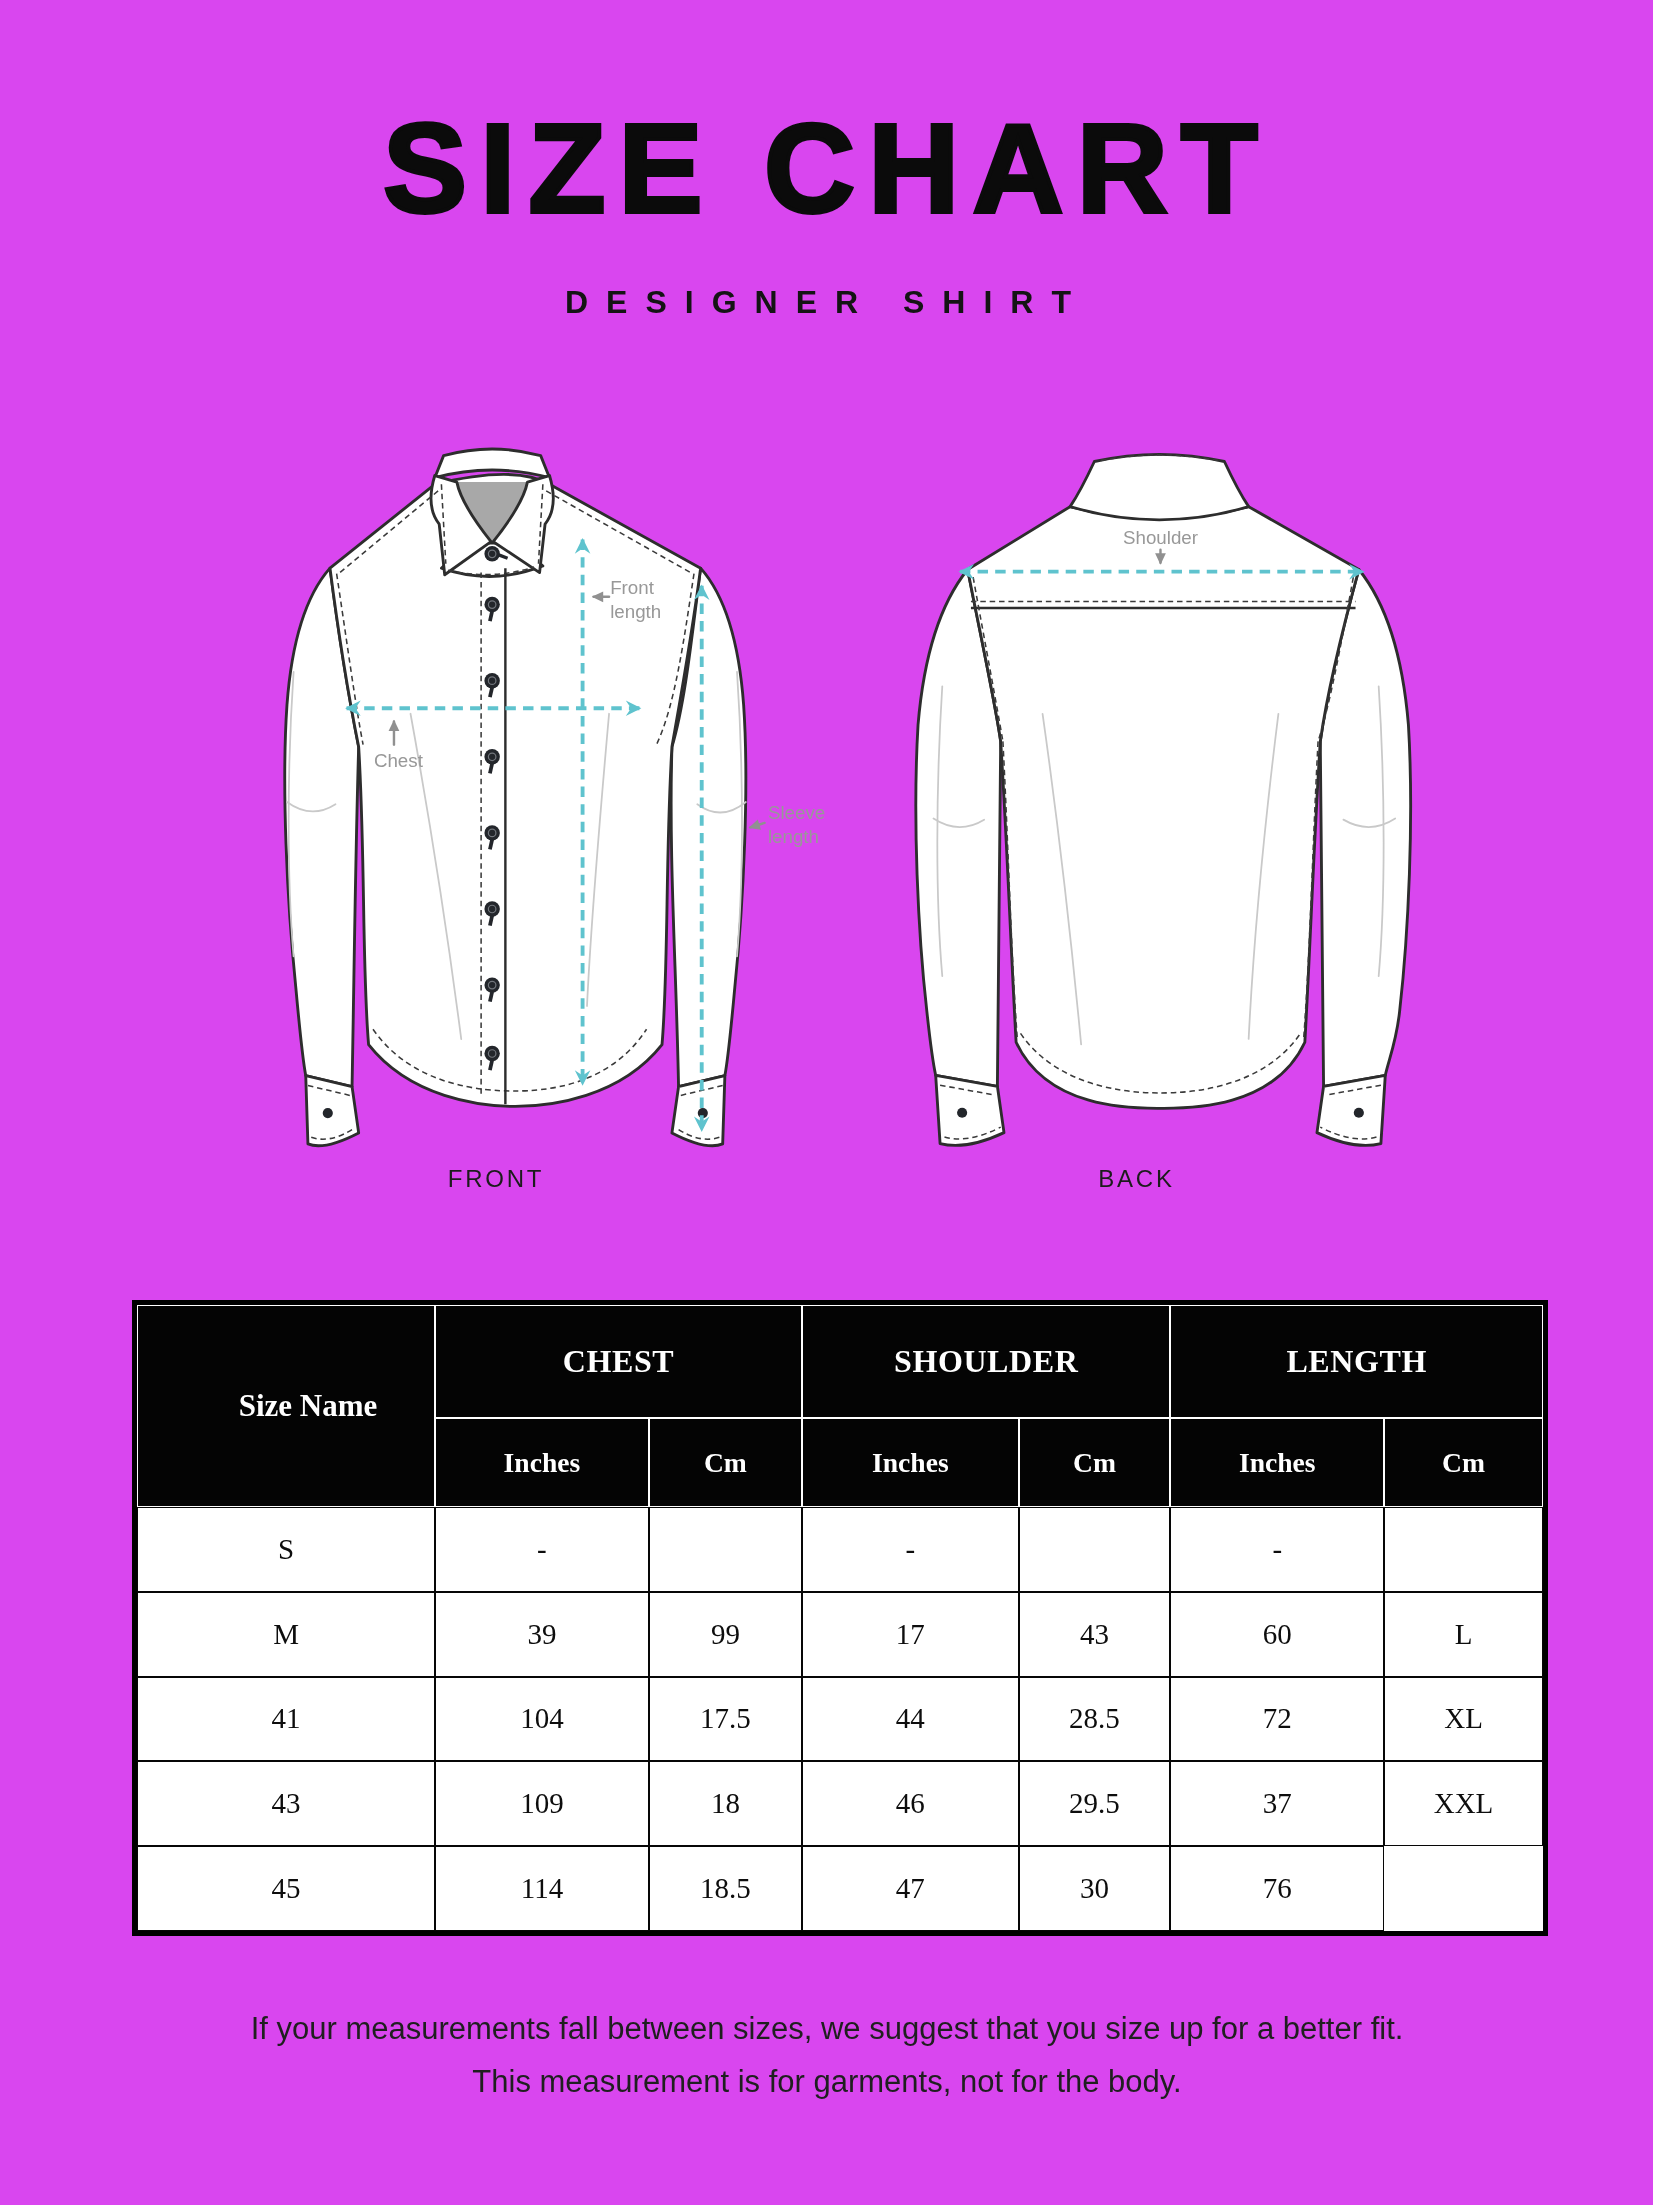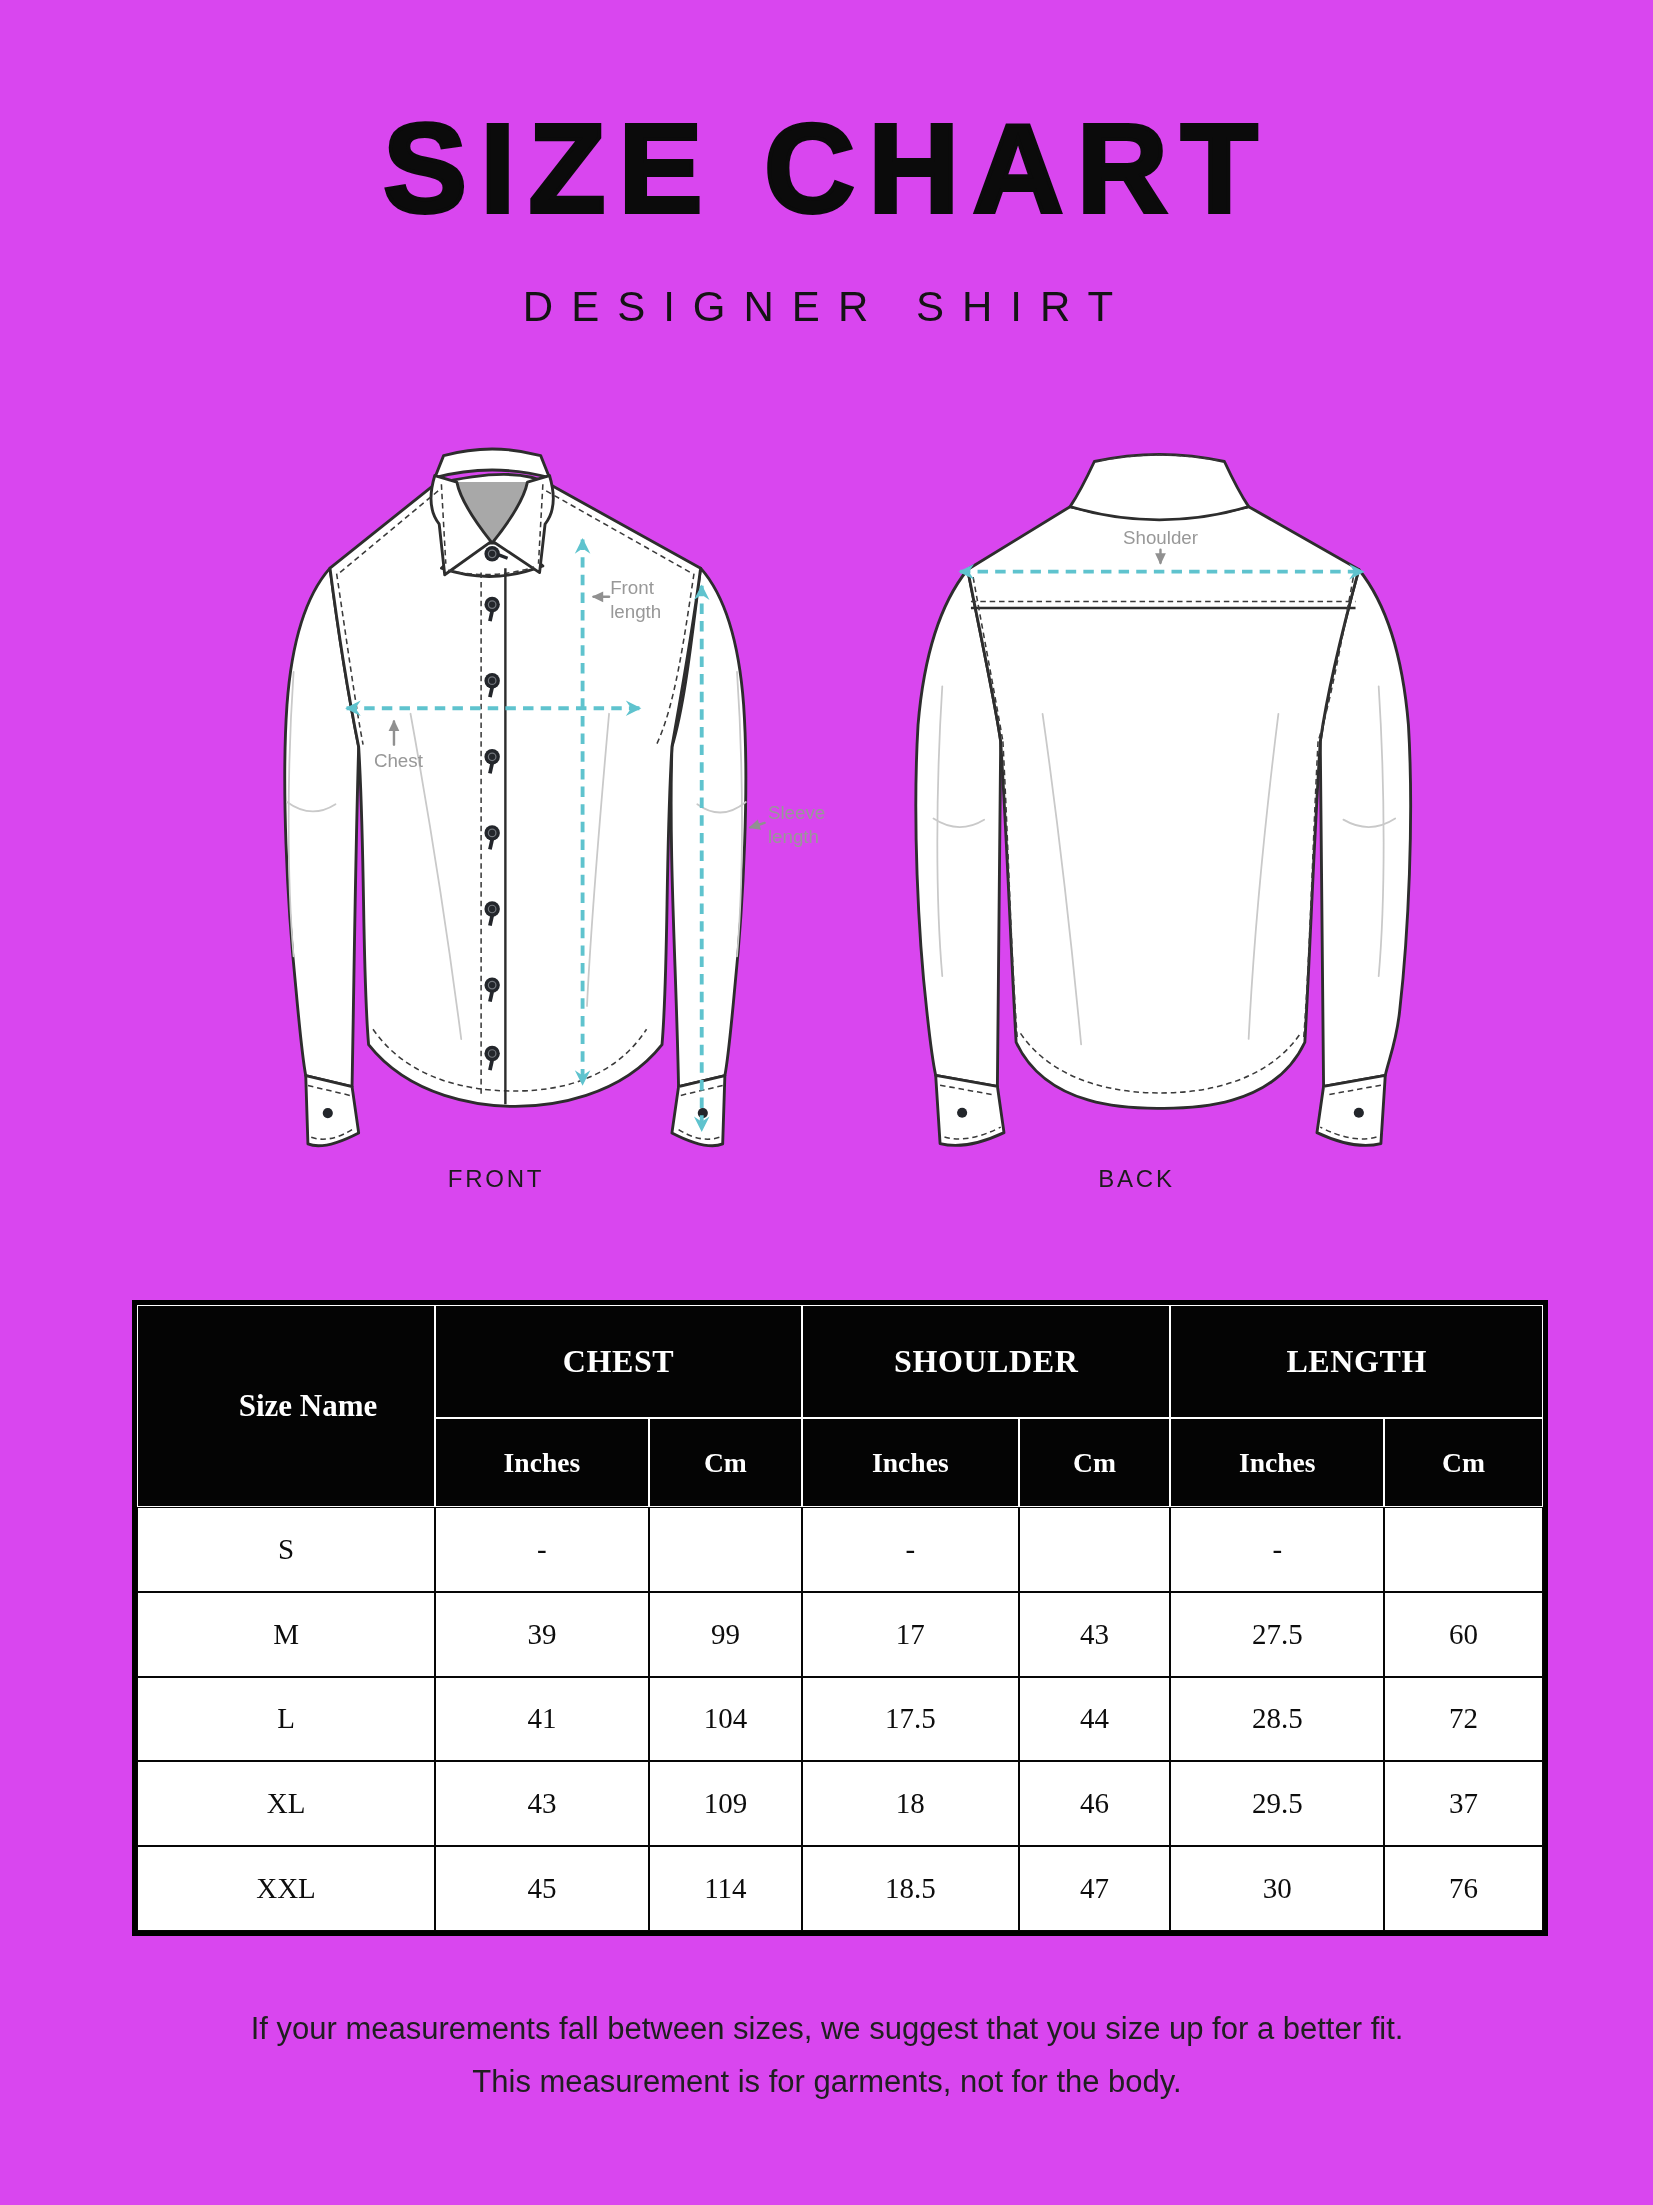--- a/index.html
+++ b/index.html
@@ -4,21 +4,21 @@
 <style>
   html,body{margin:0;padding:0;background:#fff;}
   #page{position:relative;width:1654px;height:2205px;background:#d946ef;overflow:hidden;
         font-family:"Liberation Sans",sans-serif;}
 
   
   .title{position:absolute;left:0;width:100%;top:106px;text-align:center;
          font-size:126px;font-weight:900;letter-spacing:13.2px;color:#0b0b0b;line-height:1;
          -webkit-text-stroke:3.9px #0b0b0b;}
   .subtitle{position:absolute;left:0;width:100%;top:286px;text-align:center;
-            font-size:42px;font-weight:400;letter-spacing:18px;color:#141414;line-height:1;}
+            font-size:32px;font-weight:700;letter-spacing:18px;color:#141414;line-height:1;}
 
   
   .svgwrap{position:absolute;top:438px;}
   #front-svg{left:245px;width:684px;height:728px;}
   #back-svg{left:896px;width:551px;height:728px;}
   .caption{position:absolute;top:1167px;font-size:24px;letter-spacing:2.8px;color:#1c1c1c;
            text-align:center;line-height:1;}
   #front-caption{left:226px;width:540px;}
   #back-caption{left:872px;width:529px;}
 
@@ -261,21 +261,20 @@
     <div class="td">-</div>
     <div class="td"></div>
     <div class="td">-</div>
     <div class="td"></div>
 
     <div class="td">M</div>
     <div class="td">39</div>
     <div class="td">99</div>
     <div class="td">17</div>
     <div class="td">43</div>
-    <div class="td">27.5</div>
     <div class="td">60</div>
 
     <div class="td">L</div>
     <div class="td">41</div>
     <div class="td">104</div>
     <div class="td">17.5</div>
     <div class="td">44</div>
     <div class="td">28.5</div>
     <div class="td">72</div>
 

